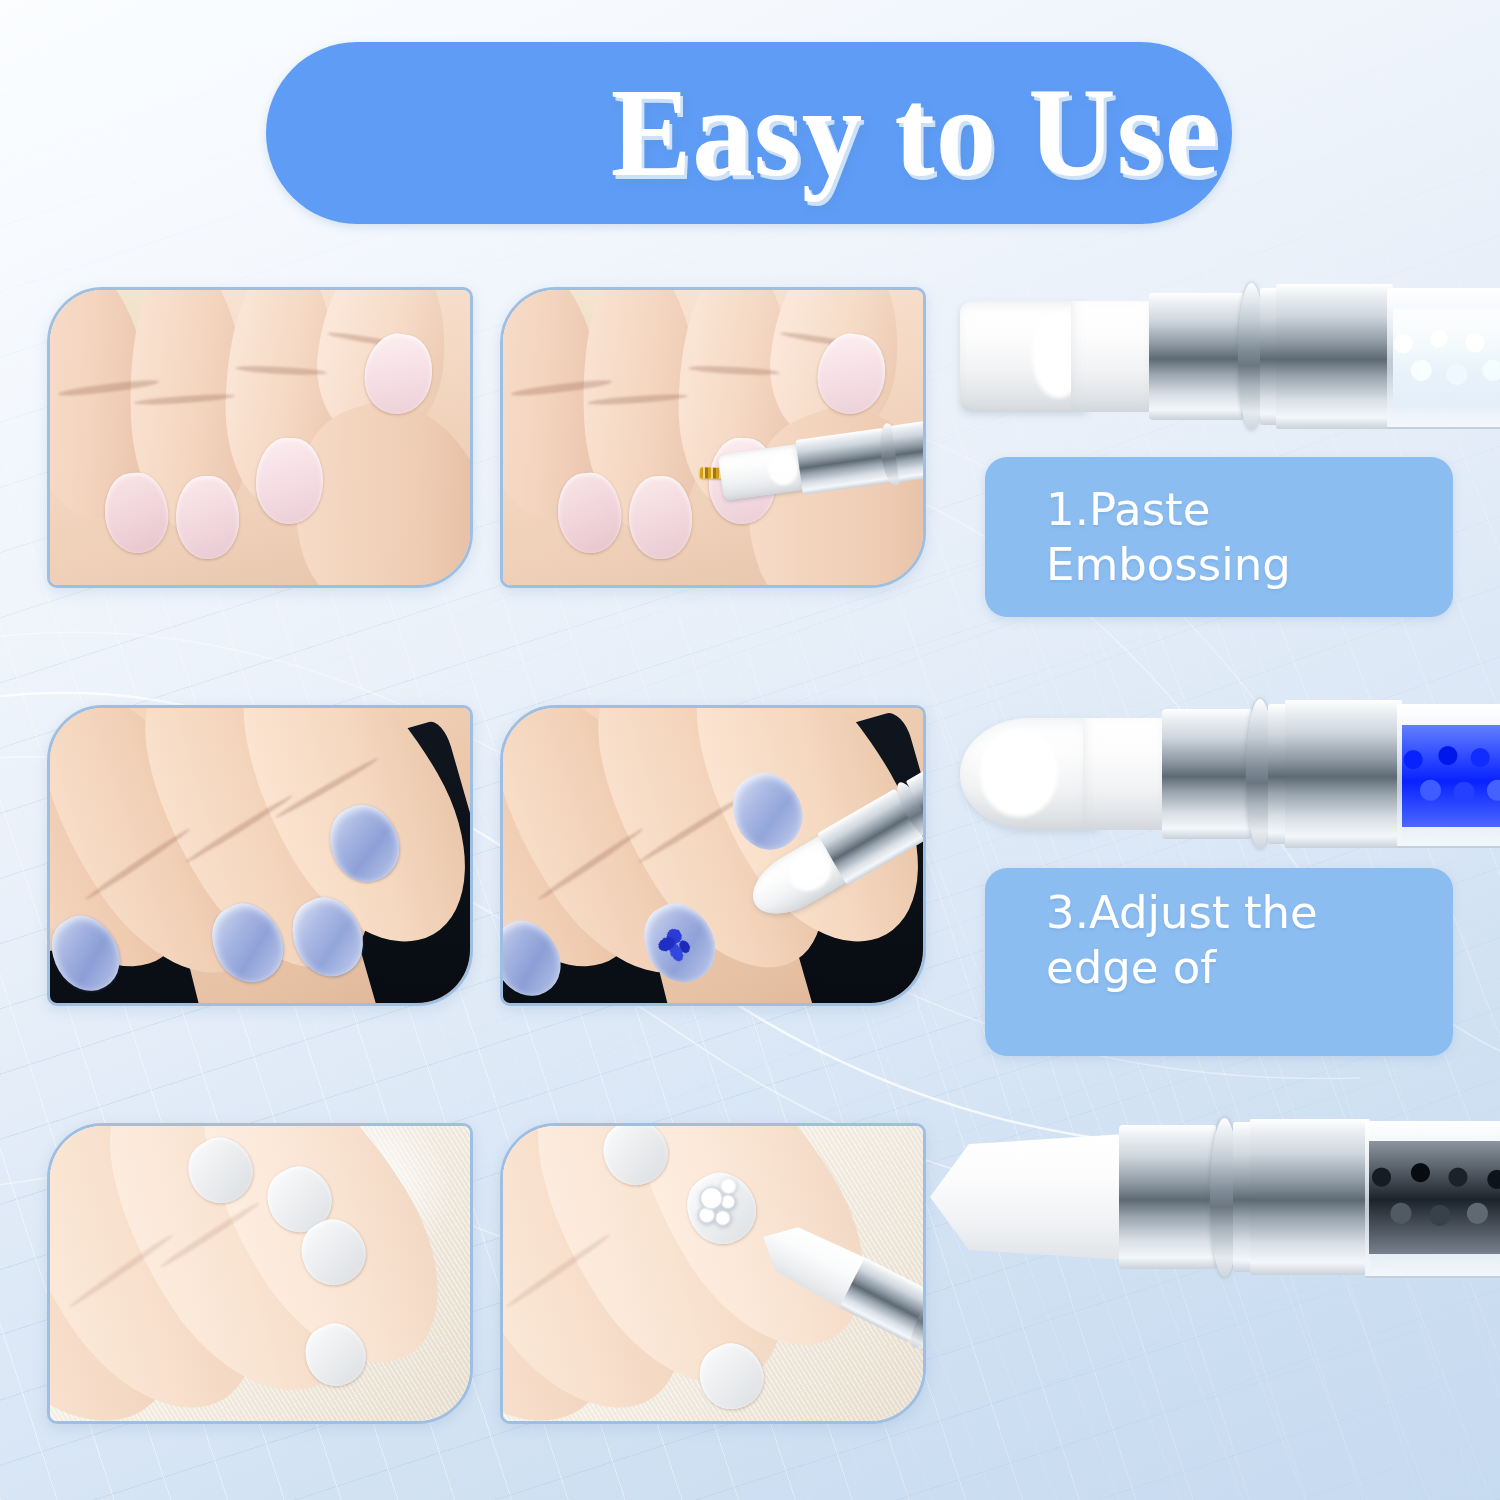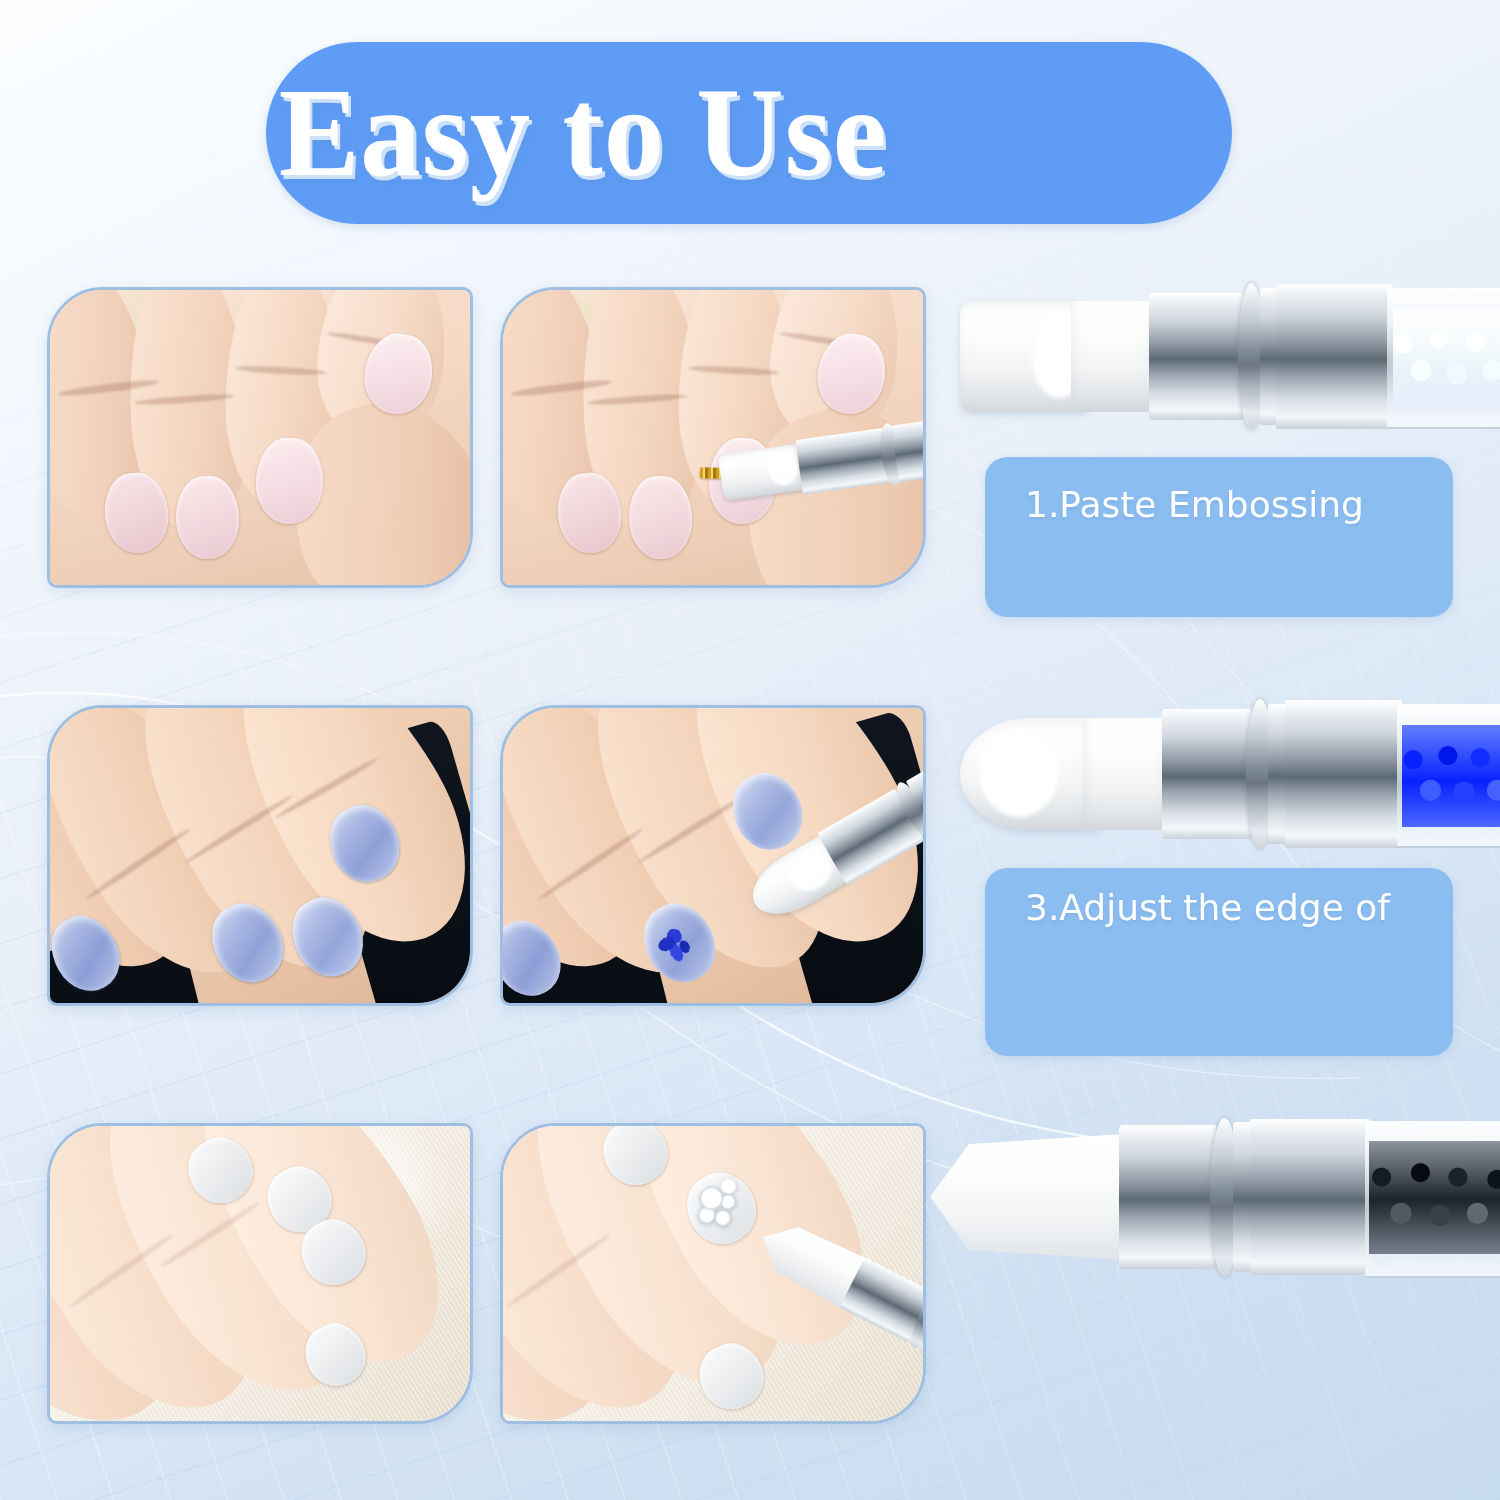--- a/index.html
+++ b/index.html
@@ -35,21 +35,21 @@
             mask-image:radial-gradient(120% 80% at 95% 58%, #000 0%, rgba(0,0,0,.45) 45%, transparent 80%);
     opacity:.7;
   }
   
   .swoosh{position:absolute;inset:0;pointer-events:none;}
 
   
   .banner{
     position:absolute;left:266px;top:42px;width:966px;height:182px;
     background:#5e9cf6;border-radius:95px;
-    display:flex;align-items:center;justify-content:flex-start;
+    display:flex;align-items:center;justify-content:flex-end;
     box-shadow:0 3px 10px rgba(120,160,210,.28);
   }
   .banner-title{
     font-family:"Liberation Serif","DejaVu Serif",serif;
     font-weight:bold;font-size:126px;line-height:1;color:#ffffff;
     letter-spacing:1px;
     text-shadow:3px 4px 0 rgba(225,238,252,.85), 5px 7px 9px rgba(90,140,200,.30);
     transform:scaleX(.96);
     white-space:nowrap;
   }
@@ -94,24 +94,25 @@
     border-bottom:2px solid rgba(185,200,215,.85);
   }
 
   
   .caption{
     position:absolute;background:#8cbdf0;border-radius:22px;
     box-shadow:0 3px 10px rgba(125,165,210,.25);
     padding:26px 30px 26px 40px;box-sizing:border-box;
   }
   .caption .line{
-    color:#ffffff;font-size:36px;line-height:1.22;font-weight:400;
+    color:#ffffff;font-size:45px;line-height:1.22;font-weight:400;
     font-family:"DejaVu Sans","Liberation Sans",sans-serif;
     text-shadow:0 2px 3px rgba(110,155,205,.35);
     white-space:pre-wrap;
+    margin-left:21px;
   }
 </style>
 </head>
 <body>
 
 <div id="poster">
 
   <div class="mesh"></div>
   <div class="mesh2"></div>
 

